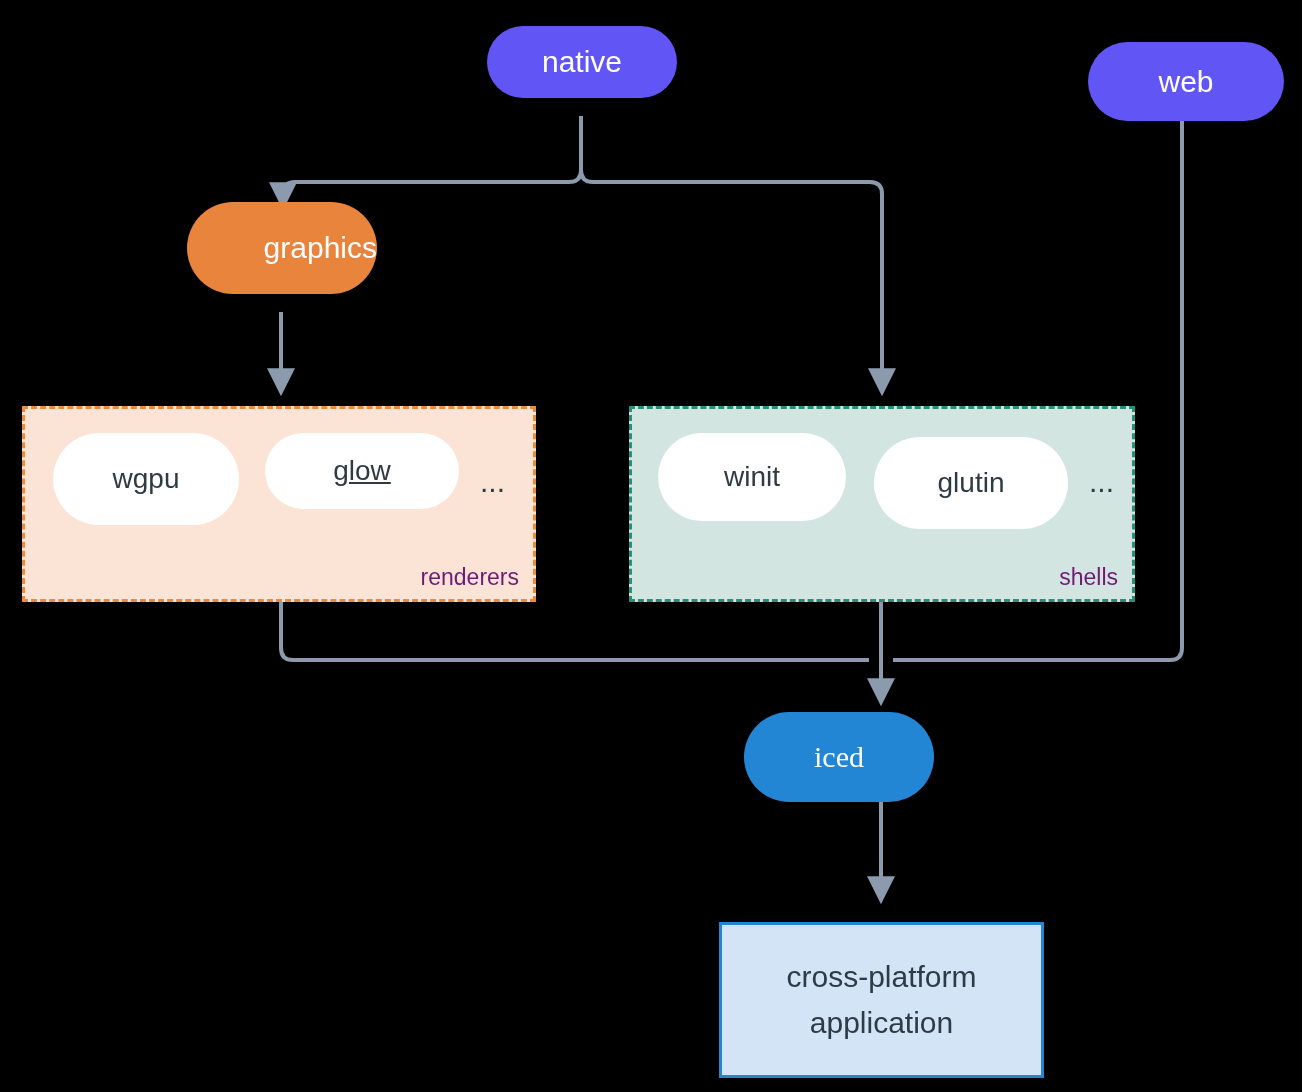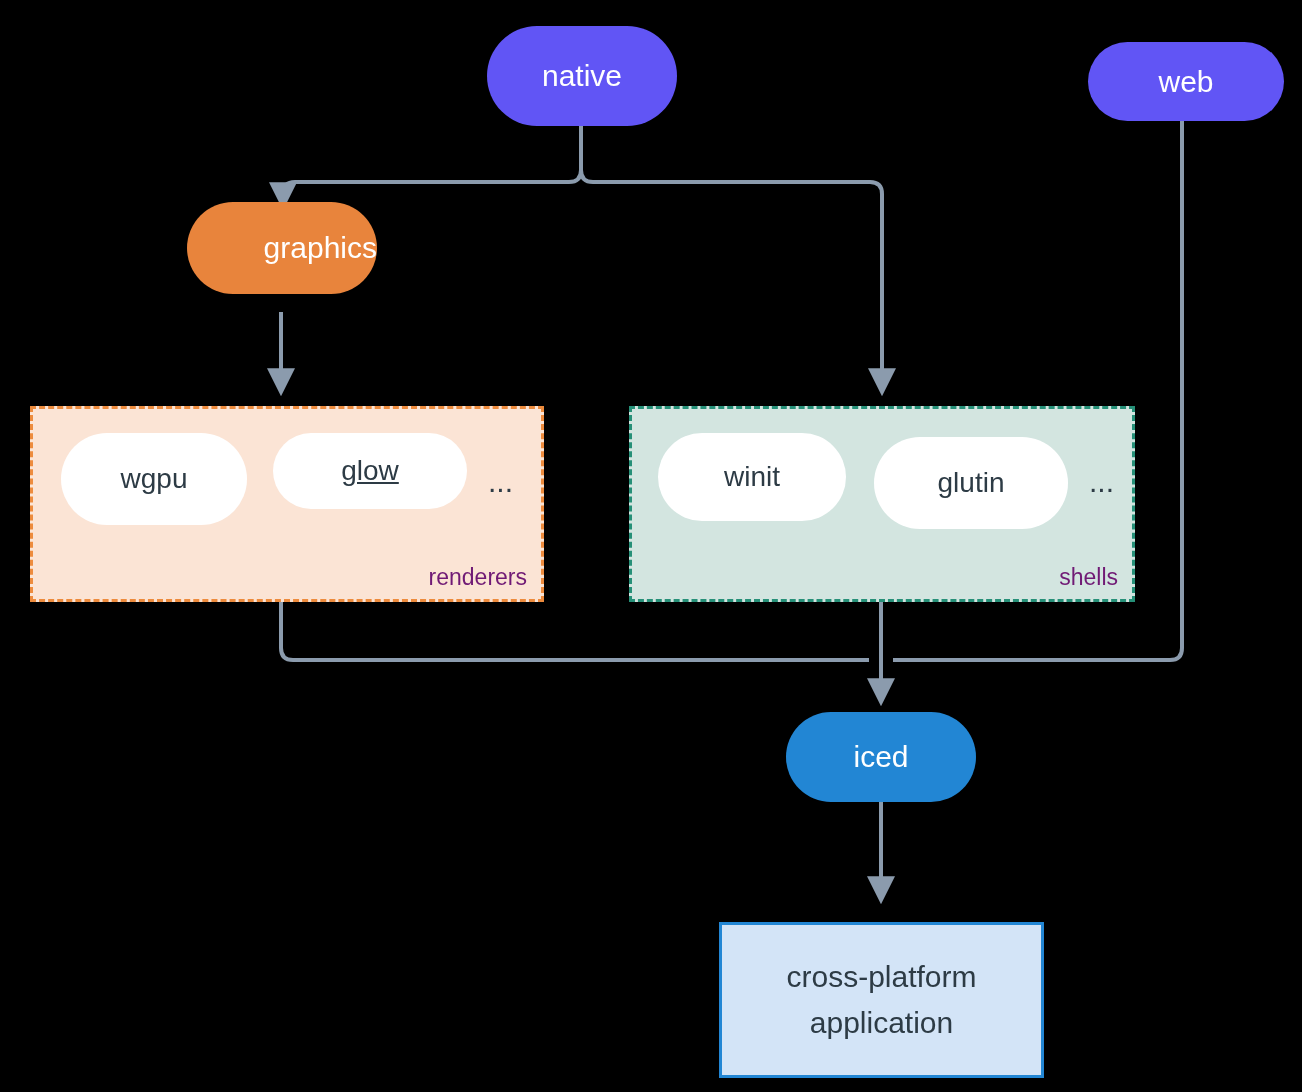--- a/index.html
+++ b/index.html
@@ -117,33 +117,33 @@
 
     <path d="M 281 602 L 281 648 Q 281 660 293 660 L 869 660" fill="none" stroke="#8b9bad" stroke-width="4"></path>
 
     <path d="M 1182 116 L 1182 648 Q 1182 660 1170 660 L 893 660" fill="none" stroke="#8b9bad" stroke-width="4"></path>
 
     <path d="M 881 602 L 881 702" fill="none" stroke="#8b9bad" stroke-width="4" marker-end="url(#arrow)"></path>
 
     <path d="M 881 802 L 881 900" fill="none" stroke="#8b9bad" stroke-width="4" marker-end="url(#arrow)"></path>
   </svg>
 
-  <div class="node pill pill-native" style="left:487px; top:26px; width:190px; height:100px;">
+  <div class="node pill pill-native" style="left:487px; top:26px; width:190px; height:72px;">
     <span>native</span>
   </div>
 
   <div class="node pill pill-web" style="left:1088px; top:26px; width:196px; height:79px;margin-top:16px;">
     <span>web</span>
   </div>
 
   <div class="node pill pill-graphics" style="left:187px; top:202px; width:190px; height:92px;justify-content:flex-end;">
     <span>graphics</span>
   </div>
 
-  <div class="group-box group-renderers" style="left:22px; top:406px; width:514px; height:196px;margin-left:8px;">
+  <div class="group-box group-renderers" style="left:22px; top:406px; width:514px; height:196px;">
     <div class="leaf-pill" style="left:28px; top:24px; width:186px; height:92px;">
       <span>wgpu</span>
     </div>
     <div class="leaf-pill" style="left:240px; top:24px; width:194px; height:76px;text-decoration:underline;">
       <span>glow</span>
     </div>
     <span class="ellipsis" style="left:455px; top:58px;">...</span>
     <span class="group-label">renderers</span>
   </div>
 
@@ -151,21 +151,21 @@
     <div class="leaf-pill" style="left:26px; top:24px; width:188px; height:88px;">
       <span>winit</span>
     </div>
     <div class="leaf-pill" style="left:242px; top:28px; width:194px; height:92px;">
       <span>glutin</span>
     </div>
     <span class="ellipsis" style="left:457px; top:58px;">...</span>
     <span class="group-label">shells</span>
   </div>
 
-  <div class="node pill pill-iced" style="left:786px; top:712px; width:190px; height:90px;">
+  <div class="node pill pill-iced" style="left:744px; top:712px; width:190px; height:90px;font-family:Liberation Serif, serif;">
     <span>iced</span>
   </div>
 
   <div class="node rect-app" style="left:719px; top:912px; width:325px; height:156px;">
     <span>cross-platform</span>
     <span>application</span>
   </div>
 
 </div>
 

